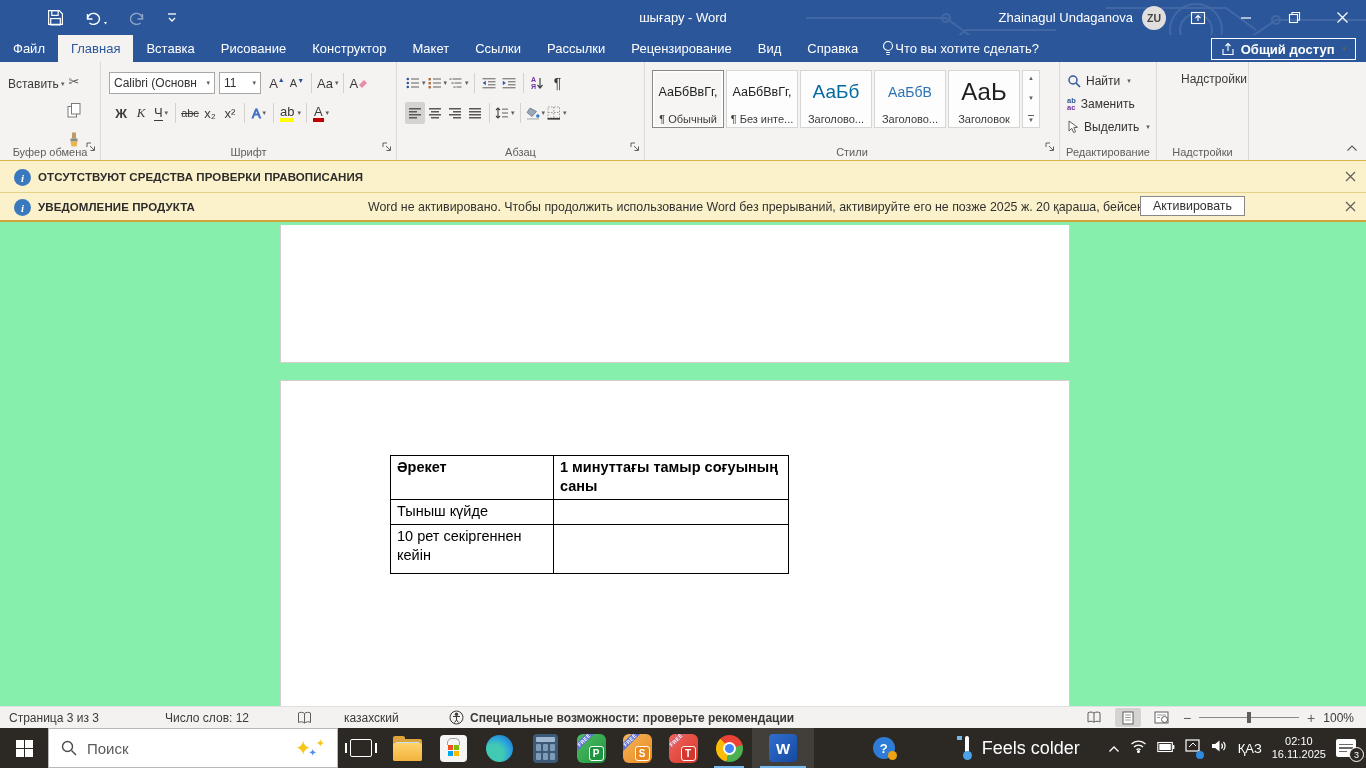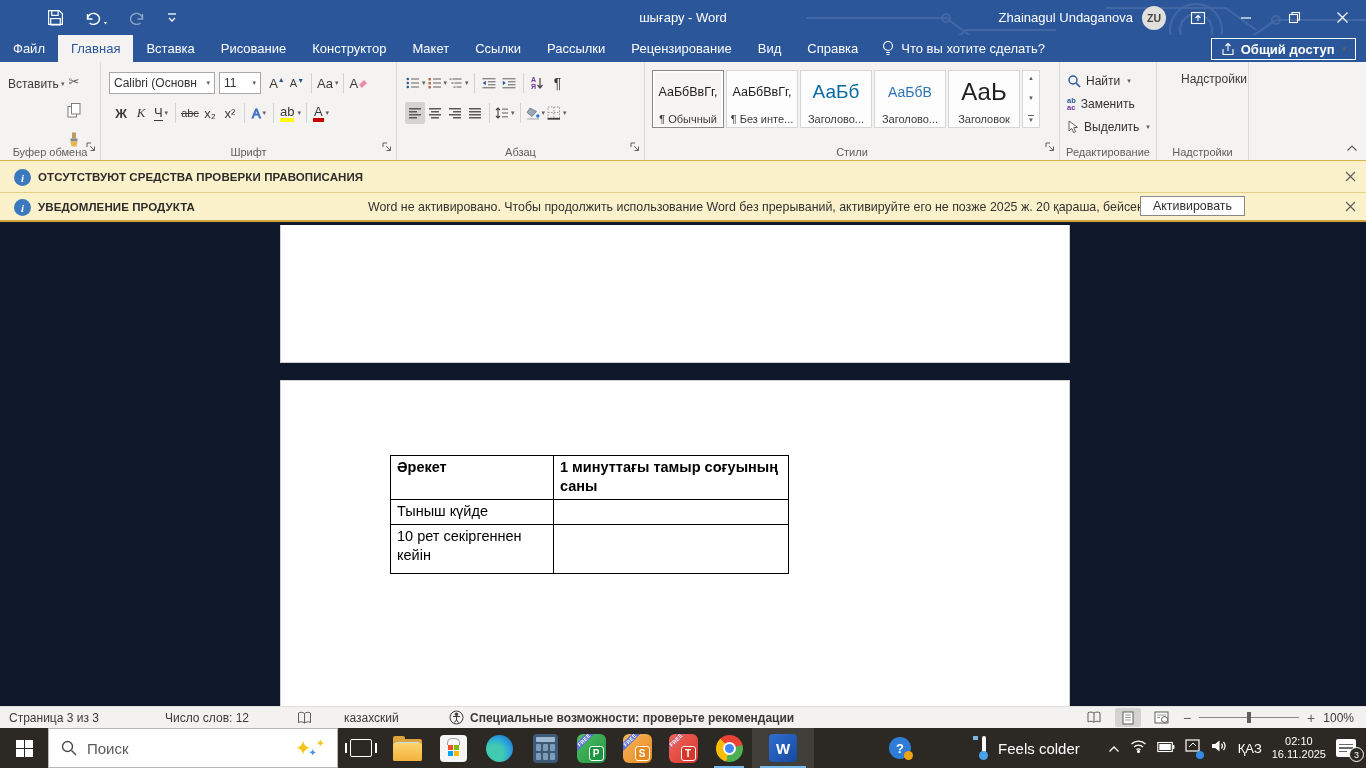--- a/index.html
+++ b/index.html
@@ -14,21 +14,21 @@
   .apptitle{position:absolute;left:0;right:0;top:0;height:35px;display:flex;align-items:center;justify-content:center;font-size:13px}
   .userarea{position:absolute;right:200px;top:0;height:35px;display:flex;align-items:center;gap:9px;font-size:13px}
   .avatar{width:24px;height:24px;border-radius:50%;background:#e1dfdd;color:#444;font-size:10.5px;display:flex;align-items:center;justify-content:center;font-weight:700}
   .winctl{position:absolute;right:0;top:0;height:35px;display:flex}
   .winbtn{width:48px;height:35px;display:flex;align-items:center;justify-content:center}
 
   
   .tabrow{position:absolute;top:35px;left:0;right:0;height:27px;background:#2b579a;color:#fff;font-size:13px;display:flex;align-items:stretch}
   .tab{padding:0 13px;display:flex;align-items:center;white-space:nowrap}
   .tab.active{background:#f4f3f1;color:#2b579a}
-  .tellme{display:flex;align-items:center;gap:6px;margin-left:10px}
+  .tellme{display:flex;align-items:center;gap:0;margin-left:10px}
   .sharebtn{position:absolute;right:10px;top:3px;height:22px;border:1px solid #fff;display:flex;align-items:center;gap:6px;padding:0 9px;font-size:13px;font-weight:700;color:#fff}
 
   
   .ribbon{position:absolute;top:62px;left:0;right:0;height:98px;background:#f4f3f1}
   .group{position:absolute;top:0;bottom:0;border-right:1px solid #dcdad7}
   .glabel{position:absolute;bottom:2px;left:0;right:0;text-align:center;font-size:11px;color:#5f5e5c}
   .launcher{position:absolute;right:4px;bottom:4px}
   .row{position:absolute;display:flex;align-items:center}
   .rbtn{height:22px;min-width:20px;display:inline-flex;align-items:center;justify-content:center;font-size:13px;color:#3b3a39;padding:0 1px}
   .vsep{width:1px;height:20px;background:#d4d2cf;margin:0 4px}
@@ -49,21 +49,21 @@
   .notif{position:absolute;left:0;right:0;background:#fbf2cb}
   .notif1{top:160px;height:33px;border-top:1px solid #d9b44a;border-bottom:1px solid #e4d086}
   .notif2{top:193px;height:29px;border-bottom:2px solid #cfa539}
   .infoi{position:absolute;left:14px;width:17px;height:17px;border-radius:50%;background:#3a79bd;color:#fff;display:flex;align-items:center;justify-content:center;font-size:11px;font-weight:700;font-family:"Liberation Serif",serif;font-style:italic}
   .ntitle{position:absolute;left:38px;font-size:11.5px;font-weight:700;color:#2d2c2b;letter-spacing:.1px}
   .nmsg{position:absolute;left:368px;font-size:12.4px;color:#323130;line-height:15px}
   .nbtn{background:#fff;border:1px solid #8a8886;font-size:12.4px;color:#323130;padding:2px 12px;white-space:nowrap}
   .nclose{position:absolute;right:10px;top:50%;transform:translateY(-50%)}
 
   
-  .docarea{position:absolute;top:222px;left:0;right:0;height:484px;background:#0f172a;overflow:hidden}
+  .docarea{position:absolute;top:222px;left:0;right:0;height:484px;background:#86efac;overflow:hidden}
   .page{position:absolute;left:280px;width:790px;background:#fff;border:1px solid #d2d0ce}
   .pageA{top:3px;height:138px;border-top:none}
   .pageB{top:158px;height:330px;border-bottom:none}
   .doctable{position:absolute;left:109px;top:74px;border-collapse:collapse;font-size:14.5px;color:#000;line-height:1.33}
   .doctable td{border:1px solid #000;vertical-align:top;padding:2px 8px 2px 6px}
   .doctable .c1{width:163px}
   .doctable .c2{width:235px}
   .doctable .hdr{font-weight:700}
 
   
@@ -733,21 +733,21 @@
       <span class="helpico">
           <span>?</span>
           <span class="helpdot"></span>
         </span>
       <span style="width:48px"></span>
       <span class="thermo">
           <span class="flag"></span>
           <span class="stem"></span>
           <span class="bulb"></span>
         </span>
-      <span style="font-size:15px">Feels colder</span>
+      <span style="font-size:18px">Feels colder</span>
       <span style="width:8px"></span>
       <span>
         <svg width="12" height="8" viewBox="0 0 12 8">
             <path d="M1.5 6.5 L6 2 L10.5 6.5" fill="none" stroke="#fff" stroke-width="1.3"></path>
           </svg>
       </span>
       <span>
         <svg width="17" height="14" viewBox="0 0 17 14" fill="none" stroke="#fff" stroke-width="1.3">
             <path d="M1.5 5 a10 10 0 0 1 14 0"></path>
             <path d="M4 8 a6.5 6.5 0 0 1 9 0"></path>

